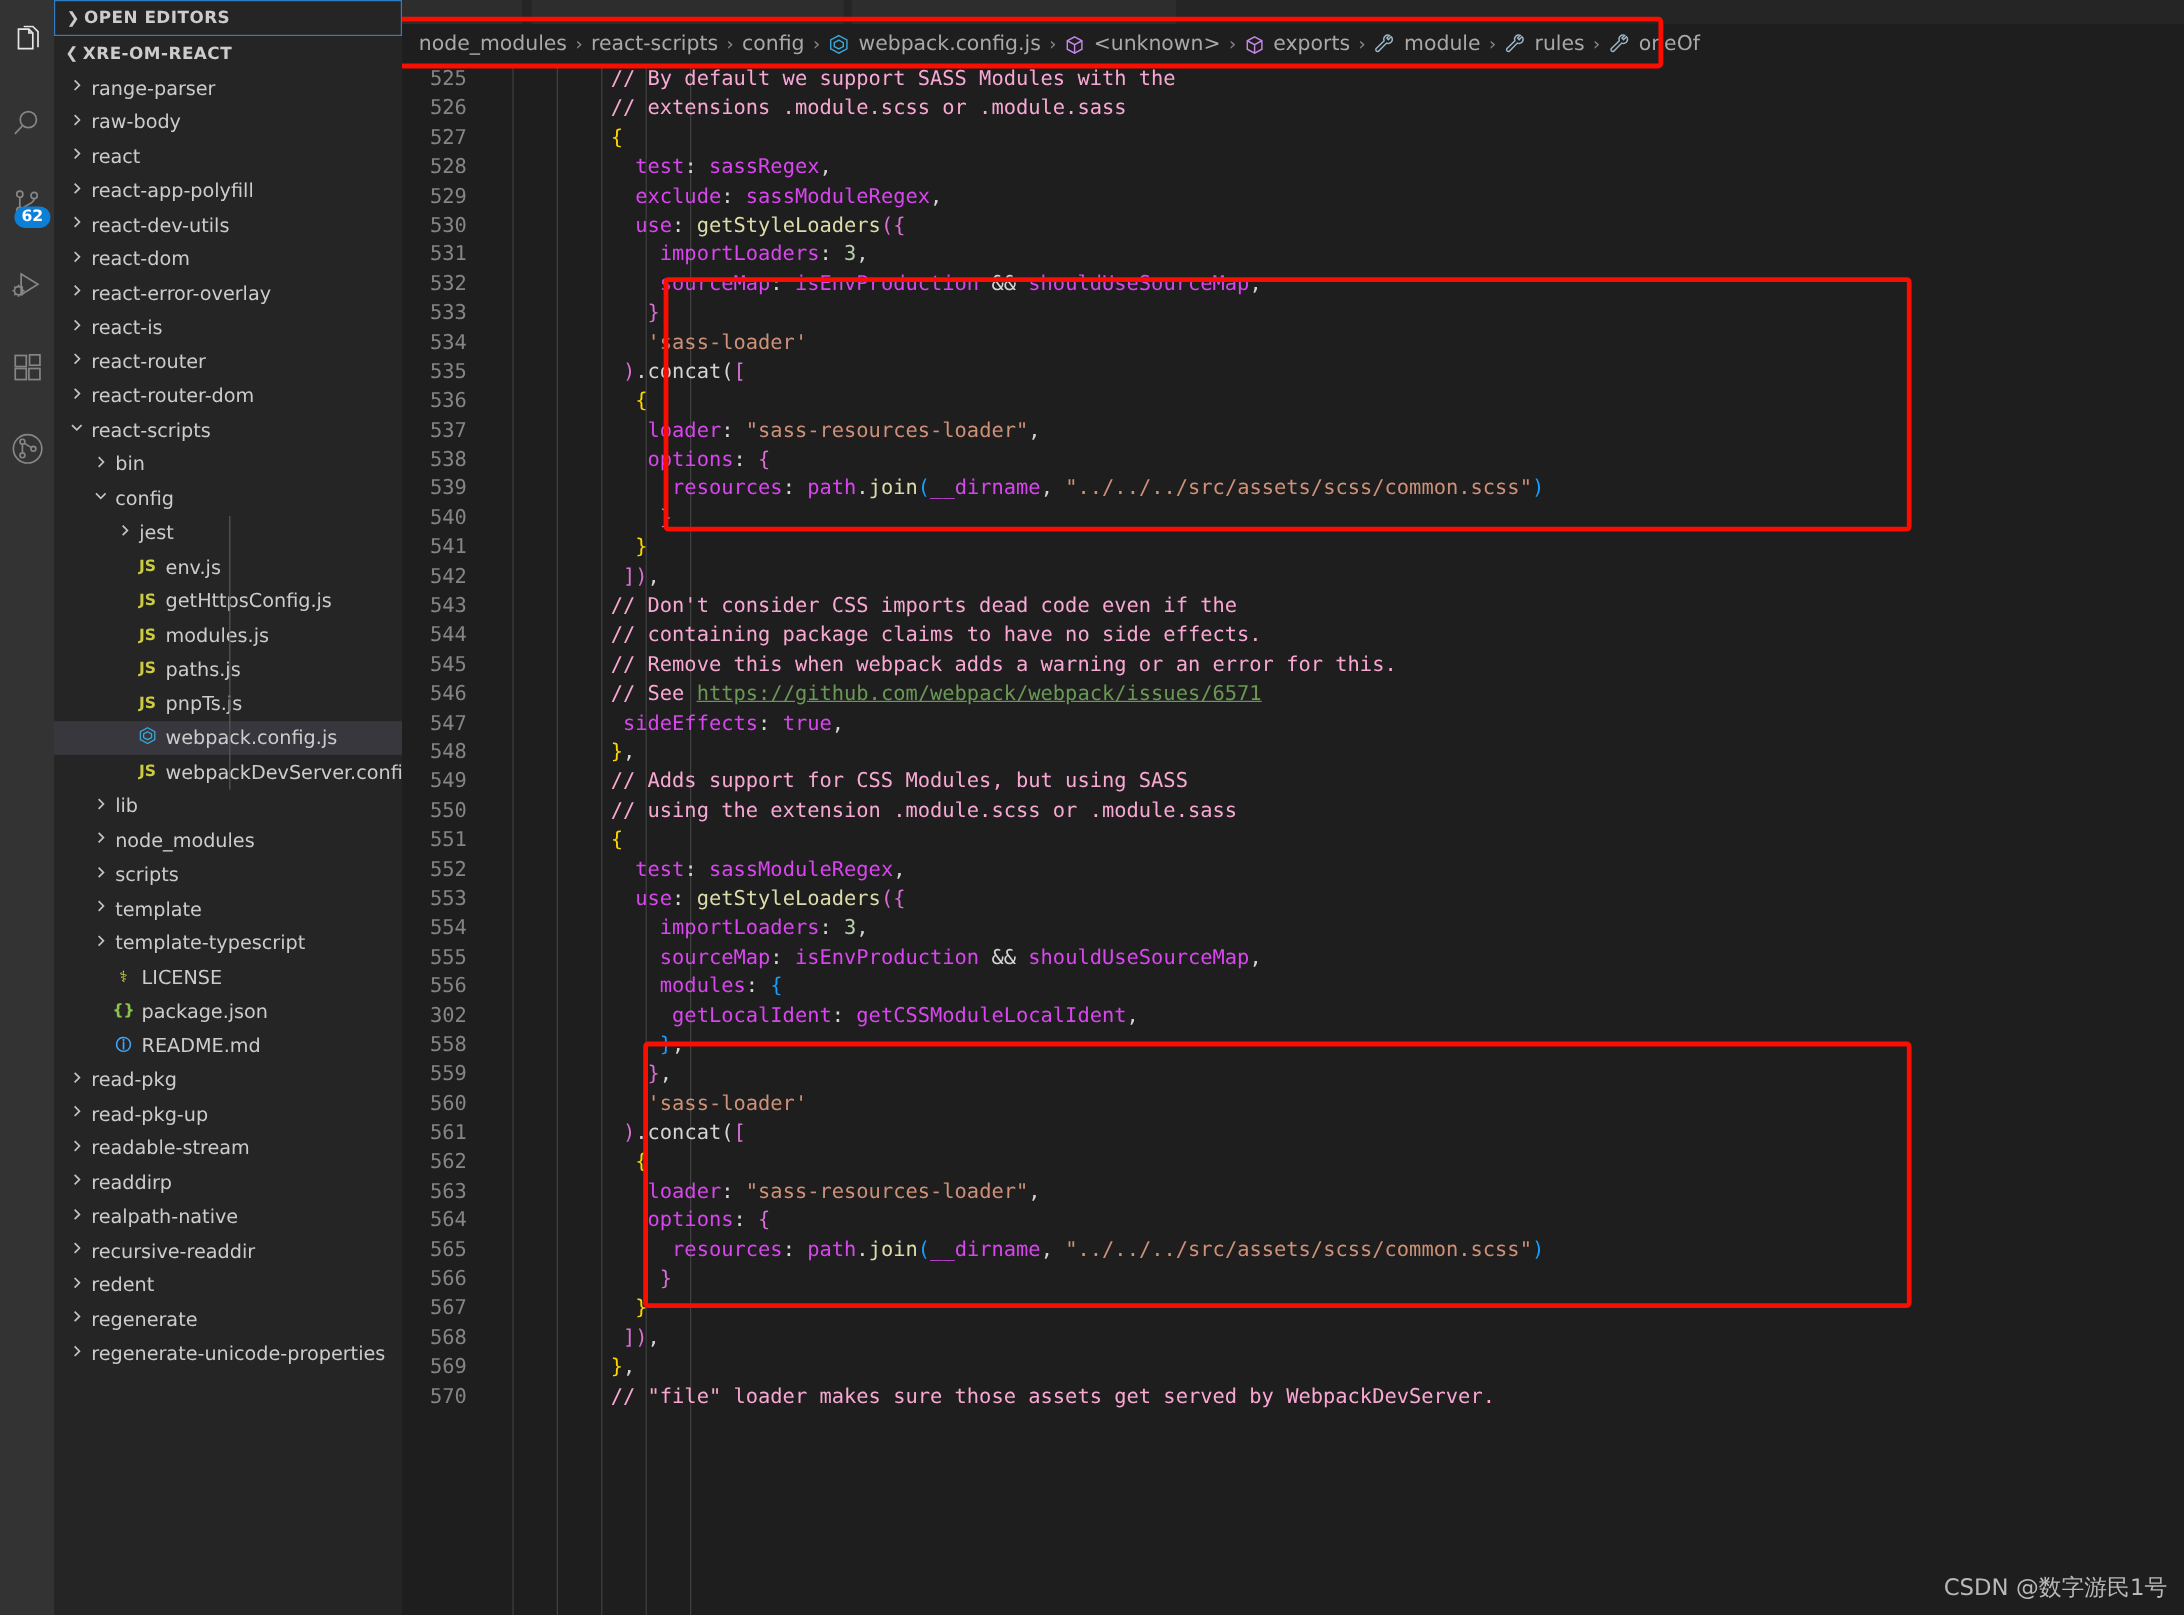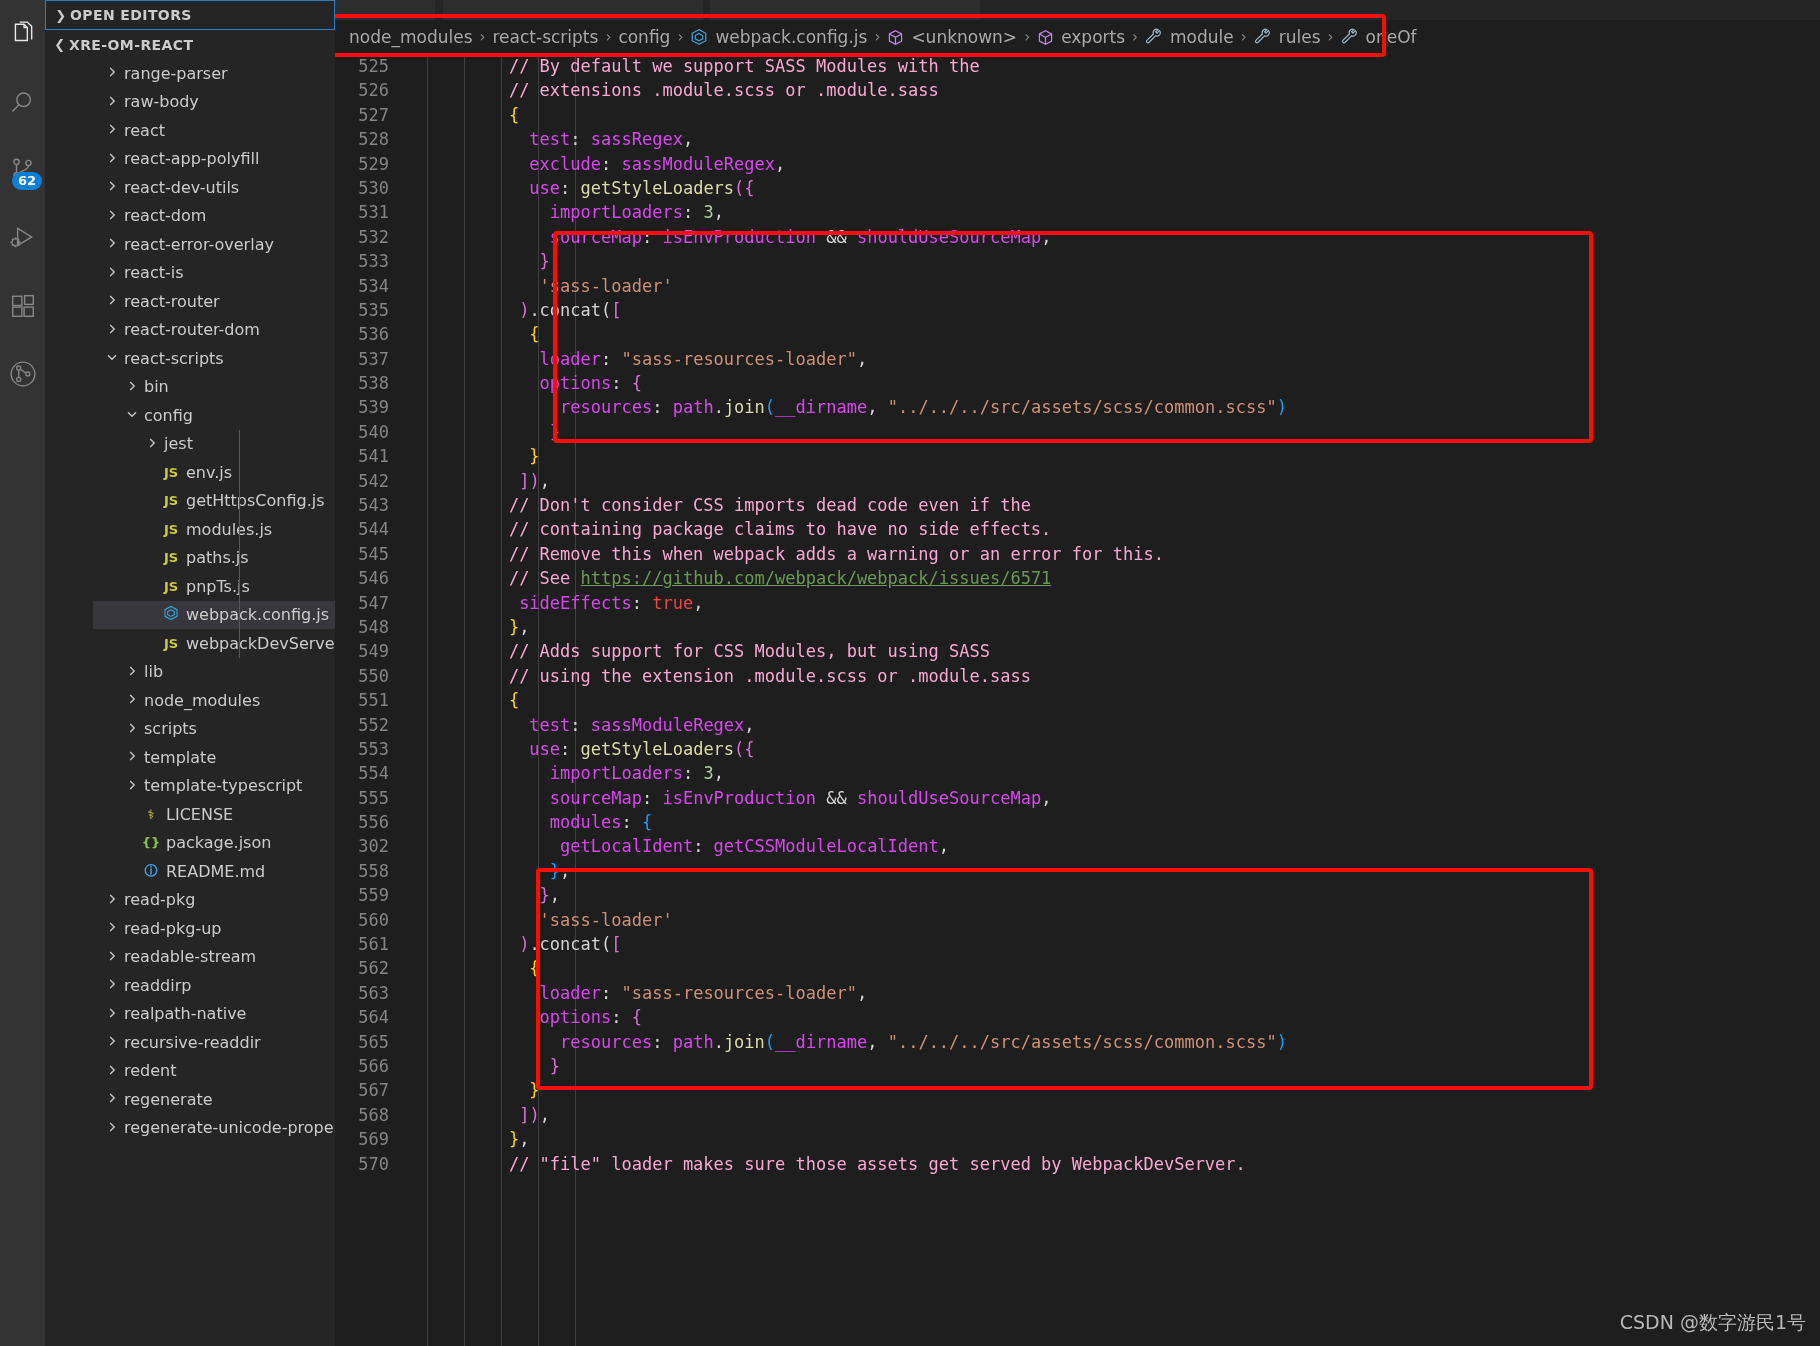--- a/index.html
+++ b/index.html
@@ -49,21 +49,21 @@
     color: #cccccc; padding-left: 6px;
   }
   .section-head.focused {
     border: 1px solid #2f7ec4;
     height: 30px;
   }
   .chev {
     width: 18px; text-align: center; font-size: 13px; color: #cccccc;
     display:inline-block;
   }
-  .tree { flex: 1 1 auto; overflow: hidden; position: relative; margin-left: 48px; }
+  .tree { flex: 1 1 auto; overflow: hidden; position: relative; }
   .row {
     height: 28.5px; display: flex; align-items: center;
     font-size: 16px; color: #cccccc; white-space: nowrap;
     position: relative;
   }
   .row.selected { background: #37373d; }
   .row .twisty {
     width: 17px; flex: 0 0 17px; text-align: center;
     color: #c5c5c5; font-size: 14px;
     font-family: "DejaVu Sans", sans-serif;
@@ -103,33 +103,33 @@
   }
 
   
   .code-area {
     position: absolute; left: 0; right: 0; top: 54px; bottom: 0;
     font-family: "DejaVu Sans Mono", monospace;
     font-size: 17px;
     line-height: 24.4px;
     overflow: hidden;
   }
-  .code-row { display: flex; height: 24.4px; align-items: flex-end; position: relative; }
+  .code-row { display: flex; height: 24.4px; align-items: center; position: relative; }
   .lnum {
     width: 72px; flex: 0 0 72px; text-align: right; padding-right: 18px;
     color: #858585; font-size: 17px; font-family: "DejaVu Sans Mono", monospace;
   }
   .gutter-space { width: 20px; flex: 0 0 20px; }
   .codetext { white-space: pre; color: #d4d4d4; position: relative; }
   .guides { position: absolute; left: 92px; top: 0; bottom: 0; width: 600px; pointer-events: none; }
   .guide { position:absolute; top:0; bottom:0; width:1px; background:#404040; }
 
   
   .c  { color: #f9a8d4; }           
-  .k  { color: #ef4444; margin-top: 20px; }           
+  .k  { color: #d946ef; margin-top: 20px; }           
   .p  { color: #d4d4d4; }           
   .prop{ color: #d946ef; }          
   .fn { color: #dcdcaa; }           
   .str{ color: #ce9178; }           
   .num{ color: #b5cea8; }           
   .b1 { color: #ffd700; }           
   .b2 { color: #da70d6; }           
   .b3 { color: #179fff; }
   .link { color: #6a9955; text-decoration: underline; }
 

